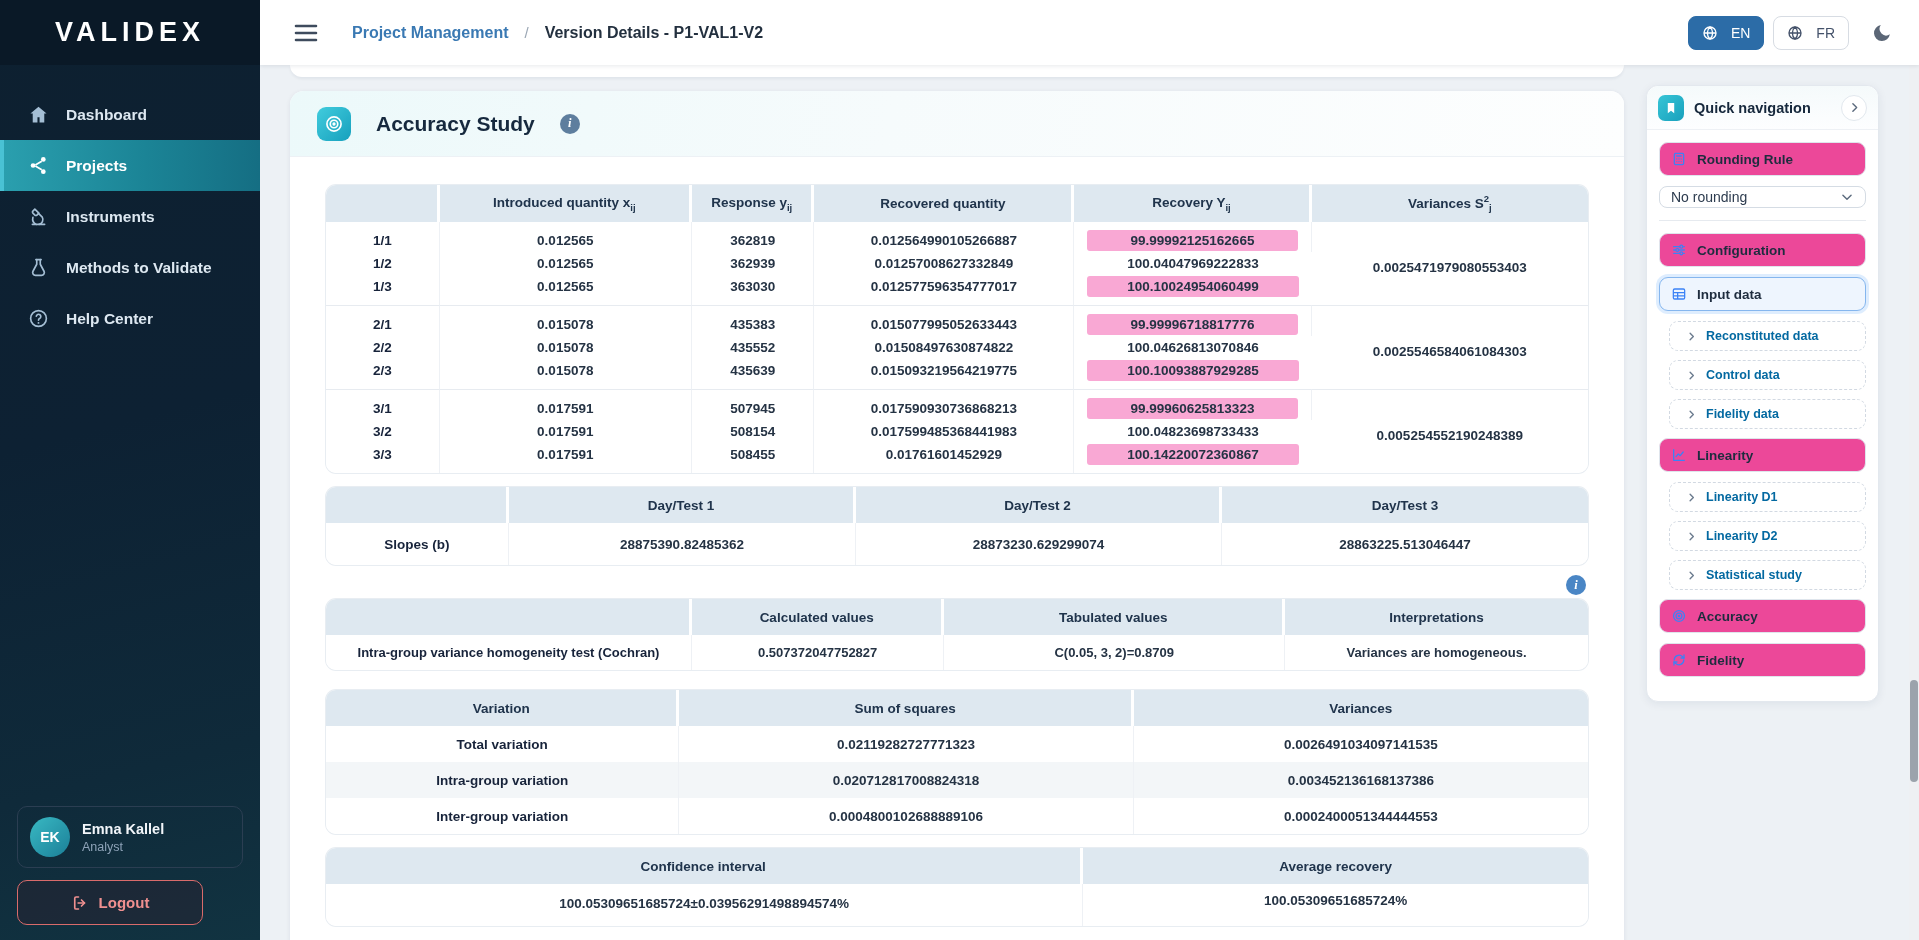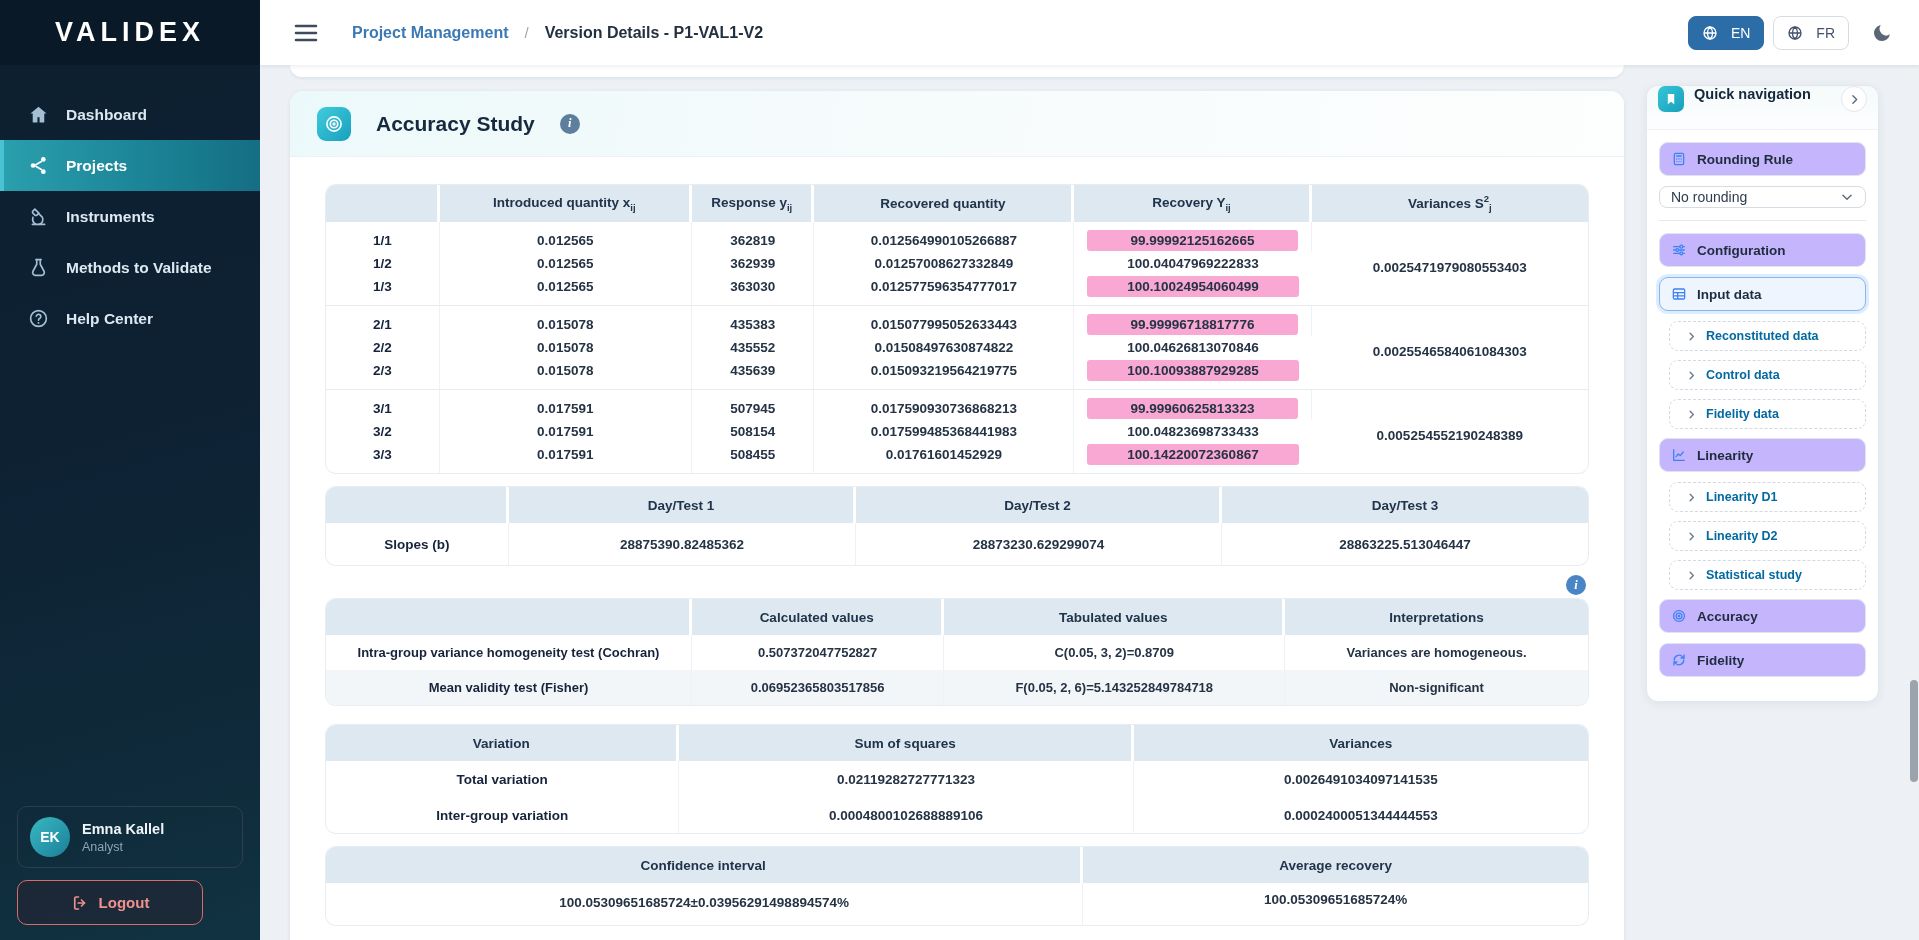--- a/index.html
+++ b/index.html
@@ -104,30 +104,30 @@
   .vari-tbl .rowlab { font-weight:700; color:#17233a; }
 
   
   .conf-tbl thead th { height:36px; }
   .conf-tbl td { padding:9px 8px 12px; background:#ffffff; vertical-align:top; }
   .conf-tbl .ci-line { line-height:21px; }
 
   
   .quick-nav { position:absolute; left:1386px; top:20px; width:233px; background:#ffffff;
     border:1px solid #e3e8ee; border-radius:12px; box-shadow:0 2px 10px rgba(20,40,70,0.07); padding-bottom:6px; }
-  .qn-header { height:44px; display:flex; gap:10px; padding:0 11px;
+  .qn-header { height:44px; display:flex; align-items:center; gap:10px; padding:0 11px;
     border-bottom:1px solid #eef1f5; background:linear-gradient(180deg,#f5fafb,#fdfeff); border-radius:12px 12px 0 0; }
   .qn-bookmark { width:26px; height:26px; border-radius:7px; background:linear-gradient(135deg,#37c5d6,#18a0bc);
     display:flex; align-items:center; justify-content:center; color:#fff; }
   .qn-title { font-size:14.5px; font-weight:800; color:#16283c; flex:1; }
   .qn-collapse { width:26px; height:26px; border-radius:50%; border:1px solid #e2e8ee; background:#fff;
     display:flex; align-items:center; justify-content:center; color:#5b6a7d; cursor:pointer; }
   .qn-body { padding:12px 12px 8px; }
   .qn-btn { height:34px; border:1px solid #dfe5ec; border-radius:9px; display:flex; align-items:center; gap:10px;
-    padding:0 11px; font-size:13.5px; font-weight:700; color:#1e2c3e; margin-bottom:10px; background:#c4b5fd; cursor:pointer; }
+    padding:0 11px; font-size:13.5px; font-weight:700; color:#1e2c3e; margin-bottom:10px; background:#ec4899; cursor:pointer; }
   .qn-btn .icn { display:flex; color:#3b82f6; }
   .qn-btn.active { border:1.5px solid #85b6ee; background:#eef5fe; box-shadow:0 0 0 3px rgba(147,197,253,0.30); }
   .qn-select { height:22px; border:1px solid #d5dce4; border-radius:8px; display:flex; align-items:center;
     justify-content:space-between; padding:0 11px; font-size:14px; color:#2c3b4e; margin-bottom:12px; cursor:pointer; background:#fff; }
   .qn-select .icn { display:flex; color:#5b6a7d; }
   .qn-divider { height:1px; background:#e6eaef; margin:1px 0 12px; }
   .qn-sub { height:30px; border:1px dashed #d2d9e2; border-radius:9px; display:flex; align-items:center; gap:9px;
     padding:0 10px 0 16px; font-size:12.5px; font-weight:700; color:#0369a1; margin:0 0 9px 10px; background:#fff; cursor:pointer; }
   .qn-sub .icn { display:flex; color:#6b7b8e; }
 
@@ -417,26 +417,20 @@
                   <th>Interpretations</th>
                 </tr>
               </thead>
               <tbody>
                 <tr>
                   <td class="rowlab">Intra-group variance homogeneity test (Cochran)</td>
                   <td>0.507372047752827</td>
                   <td>C(0.05, 3, 2)=0.8709</td>
                   <td>Variances are homogeneous.</td>
                 </tr>
-                <tr class="alt">
-                  <td class="rowlab">Mean validity test (Fisher)</td>
-                  <td>0.06952365803517856</td>
-                  <td>F(0.05, 2, 6)=5.143252849784718</td>
-                  <td>Non-significant</td>
-                </tr>
               </tbody>
             </table>
           </div>
         <div class="tbl vari-tbl" id="variation-table">
             <table>
               <colgroup>
                 <col style="width: 28%;">
                 <col style="width: 36%;">
                 <col style="width: 36%;">
               </colgroup>
@@ -446,20 +440,25 @@
                   <th>Sum of squares</th>
                   <th>Variances</th>
                 </tr>
               </thead>
               <tbody>
                 <tr>
                   <td class="rowlab">Total variation</td>
                   <td>0.02119282727771323</td>
                   <td>0.0026491034097141535</td>
                 </tr>
+                <tr class="alt">
+                  <td class="rowlab">Intra-group variation</td>
+                  <td>0.020712817008824318</td>
+                  <td>0.003452136168137386</td>
+                </tr>
                 <tr>
                   <td class="rowlab">Inter-group variation</td>
                   <td>0.0004800102688889106</td>
                   <td>0.0002400051344444553</td>
                 </tr>
               </tbody>
             </table>
           </div>
         <div class="tbl conf-tbl" id="confidence-table">
             <table>

